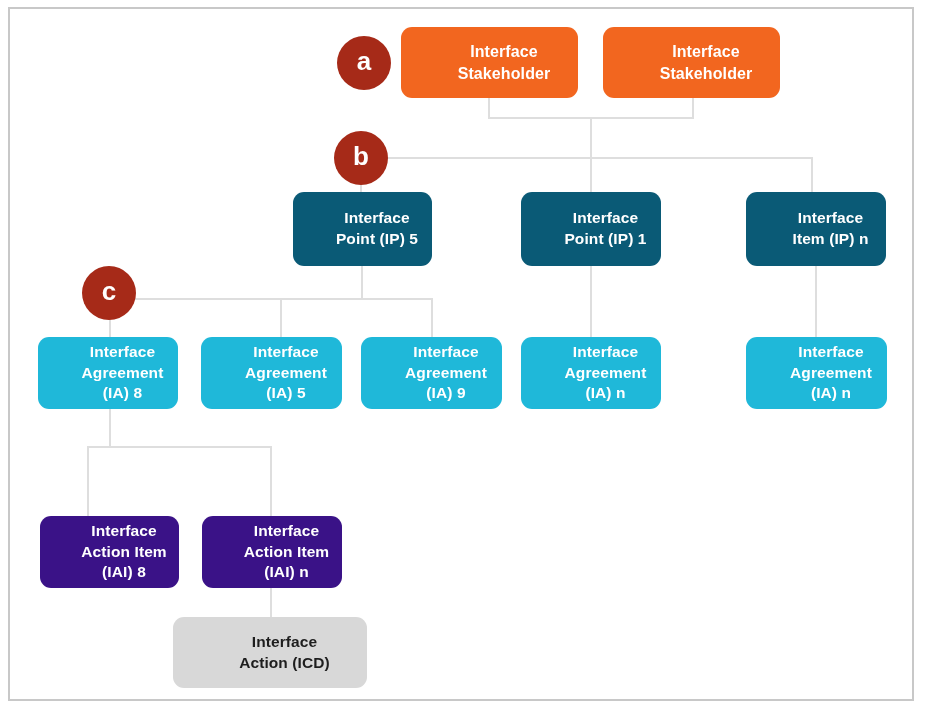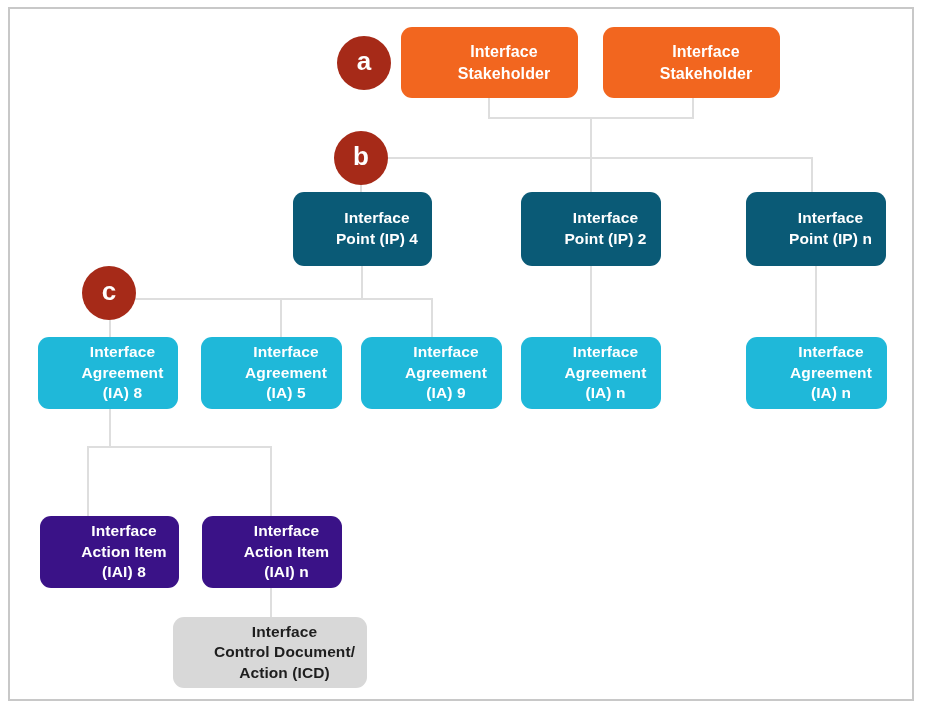--- a/index.html
+++ b/index.html
@@ -114,29 +114,29 @@
     <span>Interface</span>
     <span>Stakeholder</span>
   </div>
   <div class="box stakeholder" style="left:603px; top:27px; width:177px; height:71px;">
     <span>Interface</span>
     <span>Stakeholder</span>
   </div>
 
   <div class="box ip" style="left:293px; top:192px; width:139px; height:74px;">
     <span>Interface</span>
-    <span>Point (IP) 4</span>
+    <span>Point (IP) 5</span>
   </div>
   <div class="box ip" style="left:521px; top:192px; width:140px; height:74px;">
     <span>Interface</span>
-    <span>Point (IP) 2</span>
+    <span>Point (IP) 1</span>
   </div>
   <div class="box ip" style="left:746px; top:192px; width:140px; height:74px;">
     <span>Interface</span>
-    <span>Point (IP) n</span>
+    <span>Item (IP) n</span>
   </div>
 
   <div class="box ia" style="left:38px; top:337px; width:140px; height:72px;">
     <span>Interface</span>
     <span>Agreement</span>
     <span>(IA) 8</span>
   </div>
   <div class="box ia" style="left:201px; top:337px; width:141px; height:72px;">
     <span>Interface</span>
     <span>Agreement</span>
@@ -164,16 +164,15 @@
     <span>(IAI) 8</span>
   </div>
   <div class="box iai" style="left:202px; top:516px; width:140px; height:72px;">
     <span>Interface</span>
     <span>Action Item</span>
     <span>(IAI) n</span>
   </div>
 
   <div class="box icd" style="left:173px; top:617px; width:194px; height:71px;">
     <span>Interface</span>
-    <span>Control Document/</span>
     <span>Action (ICD)</span>
   </div>
 </div>
 
 </body></html>

